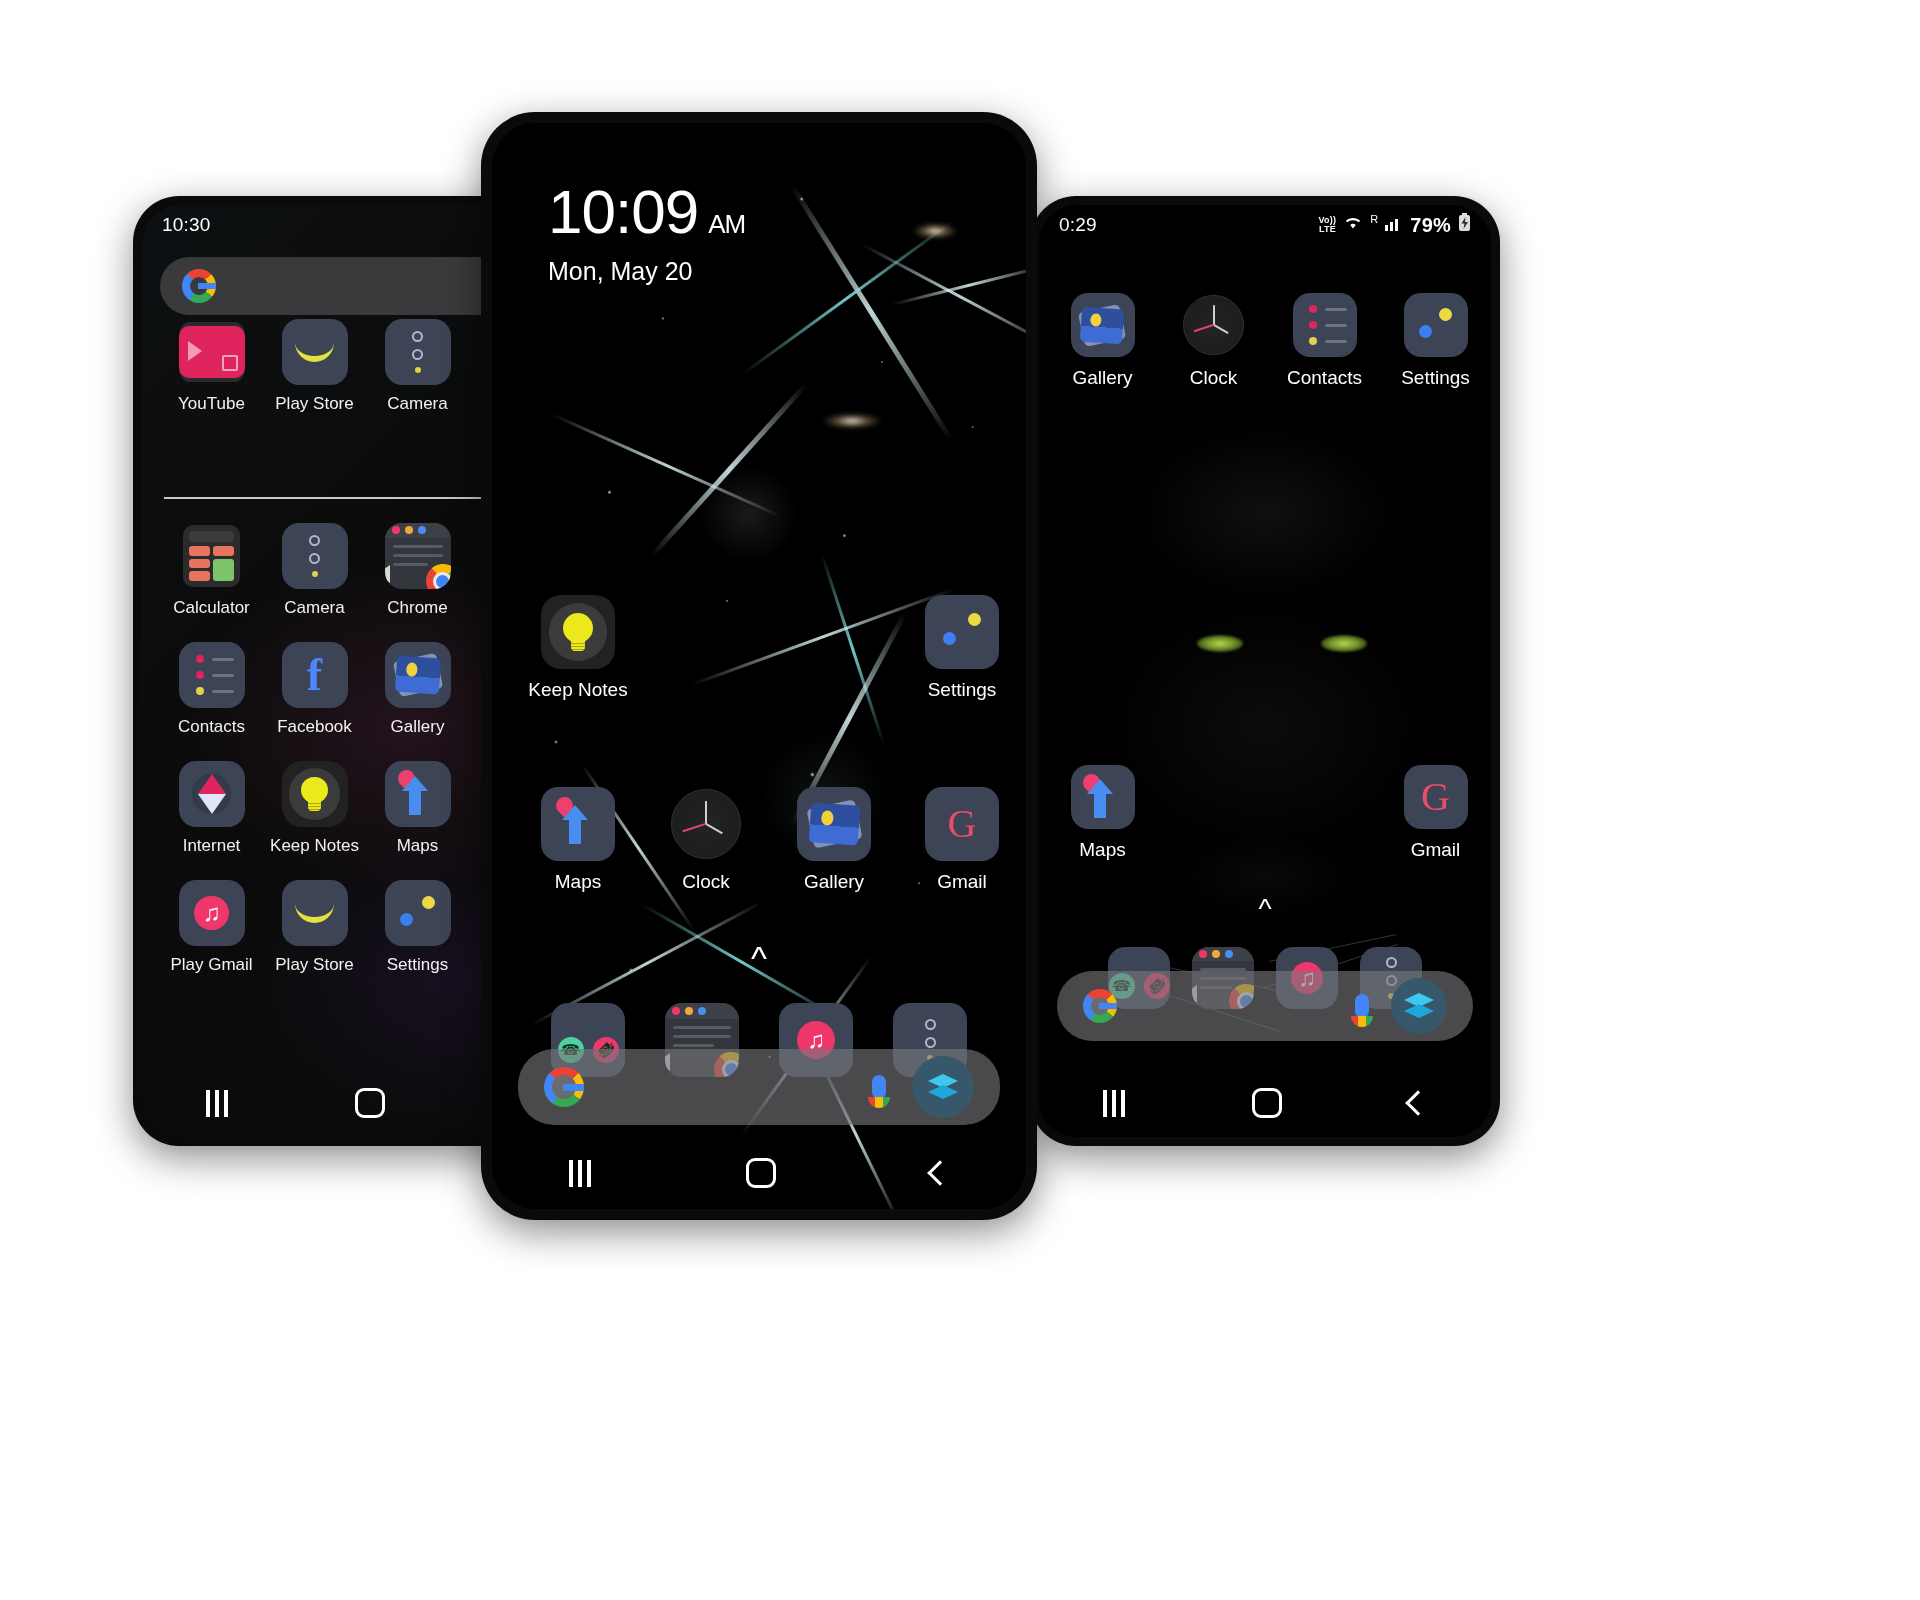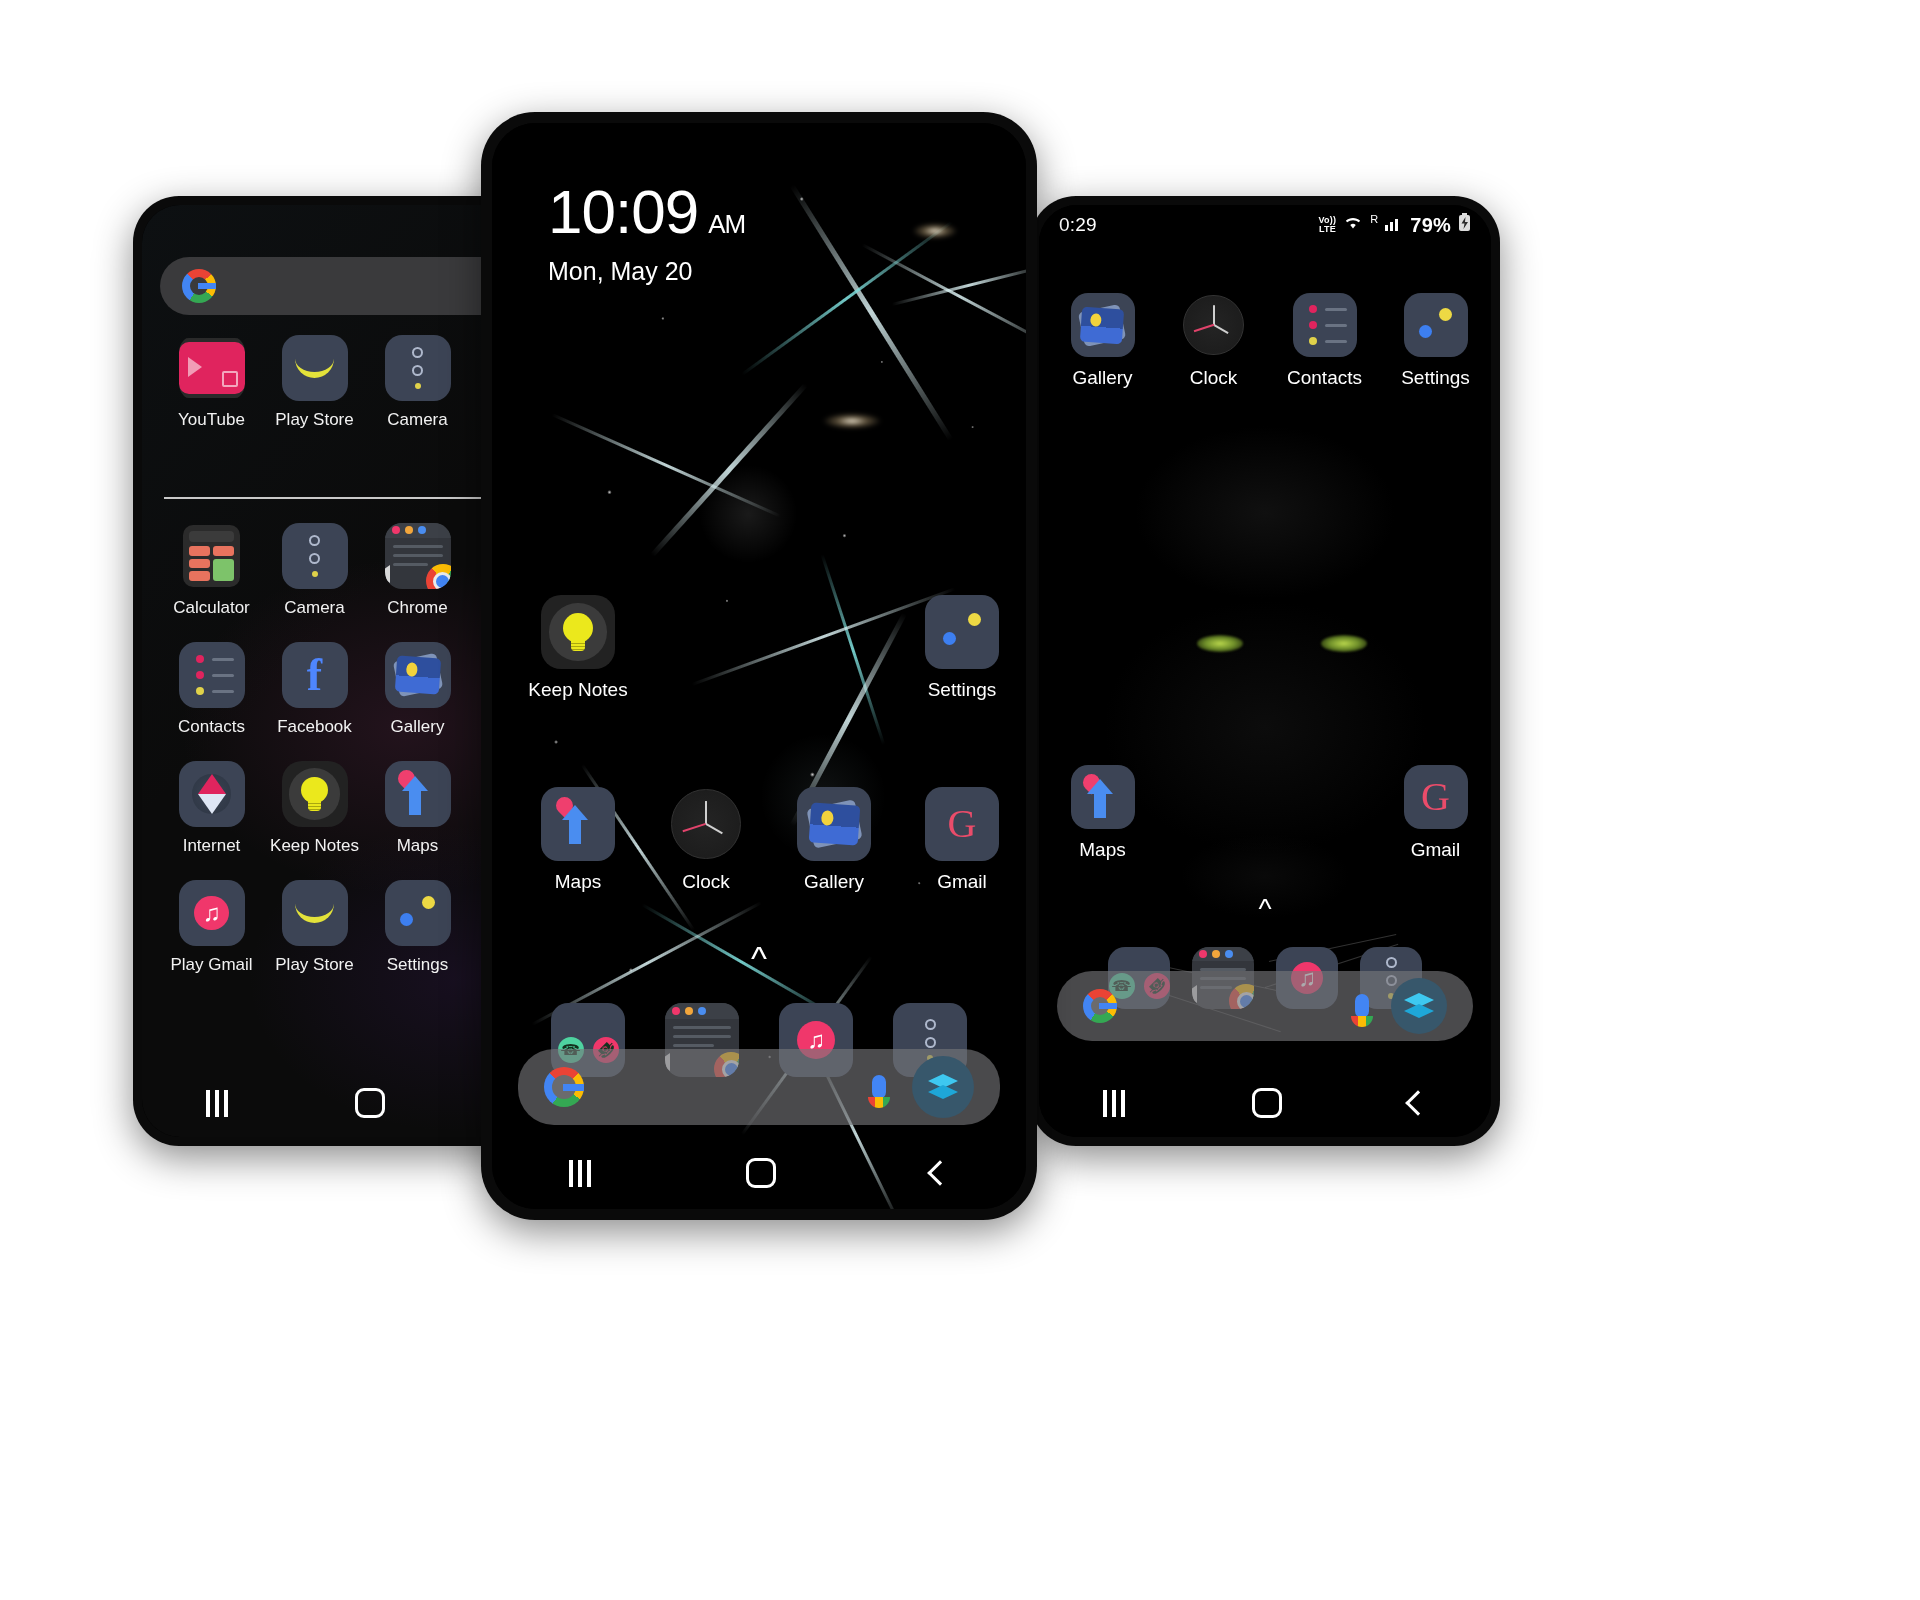--- a/index.html
+++ b/index.html
@@ -63,21 +63,21 @@
       radial-gradient(ellipse 320px 240px at 58% 56%, rgba(160,60,120,.16), transparent 70%),
       radial-gradient(ellipse 300px 220px at 70% 83%, rgba(90,40,140,.16), transparent 70%),
       linear-gradient(135deg, rgba(30,60,80,.10), rgba(0,0,0,0) 45%);
   }
   .searchpill {
     position: absolute; left: 18px; right: -40px; top: 52px;
     height: 58px; border-radius: 30px; background: #3a3a3c;
     display: flex; align-items: center; padding: 0 22px;
   }
   .appgrid {
-    position: absolute; left: 0; right: 0; top: 130px;
+    position: absolute; left: 0; right: 0; top: 114px;
     display: grid; grid-template-columns: repeat(4, 103px);
     padding-left: 18px;
     row-gap: 18px;
   }
   .app { width: 103px; text-align: center; position: relative; }
   .app .label {
     margin-top: 9px; color: #f2f2f2; font-size: 17px;
     white-space: nowrap; overflow: hidden;
   }
   .app .iconbox {
@@ -366,20 +366,39 @@
 <body>
 
 <div class="stage">
 
   <div class="phone" id="phone-left">
     <div class="speaker"></div>
     <div class="screen">
       <div class="drawer">
         <div class="drawer-bg"></div>
 
+        <div class="statusbar">
+          <span>10:30</span>
+          <span class="sb-right">
+            <span class="volte">Vo))<br>LTE</span>
+            <span class="ic">
+              <svg width="20" height="16" viewBox="0 0 24 18">
+                  <path d="M12 15.5l3.3-4.2a5.3 5.3 0 0 0-6.6 0z" fill="#fff"></path>
+                  <path d="M3.4 6.2C5.8 4.1 8.8 3 12 3s6.2 1.1 8.6 3.2l-1.6 2C17 6.5 14.6 5.6 12 5.6S7 6.5 5 8.2z" fill="#fff"></path>
+                </svg>
+            </span>
+            <span class="ic">
+              <svg width="18" height="16" viewBox="0 0 18 16">
+                  <rect x="0" y="10" width="3" height="6" fill="#fff"></rect>
+                  <rect x="5" y="7" width="3" height="9" fill="#fff"></rect>
+                  <rect x="10" y="4" width="3" height="12" fill="#fff"></rect>
+                </svg>
+            </span>
+          </span>
+        </div>
 
         <div class="searchpill">
           <span class="glogo"></span>
         </div>
 
         <div class="appgrid">
           <div class="app">
             <div class="iconbox">
               <div class="sq none" style="align-items:center;">
                   <div class="yt"></div>

